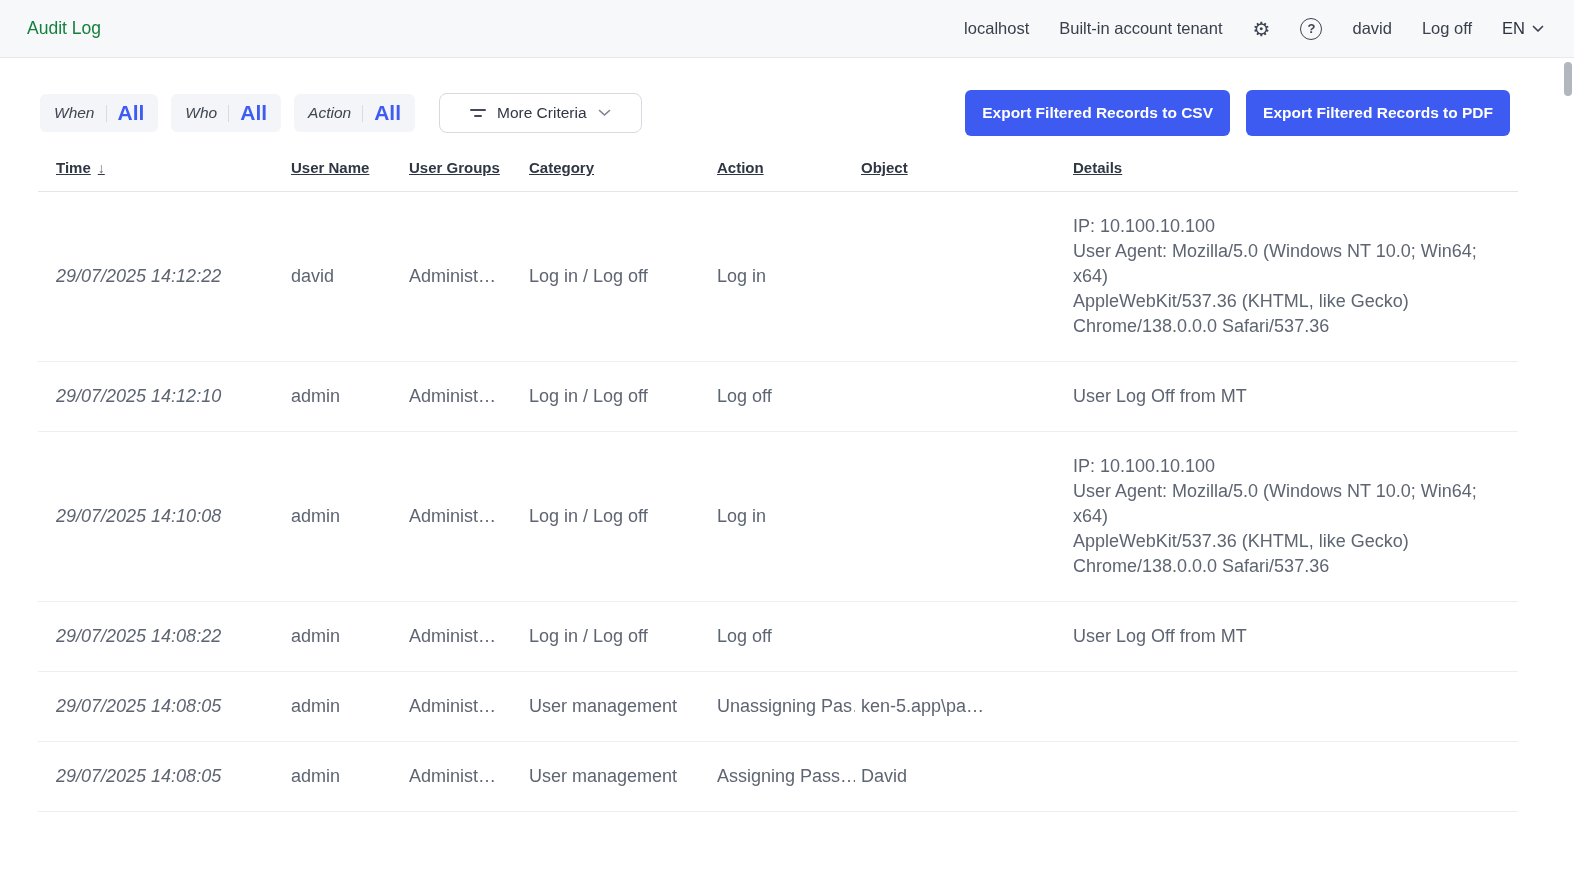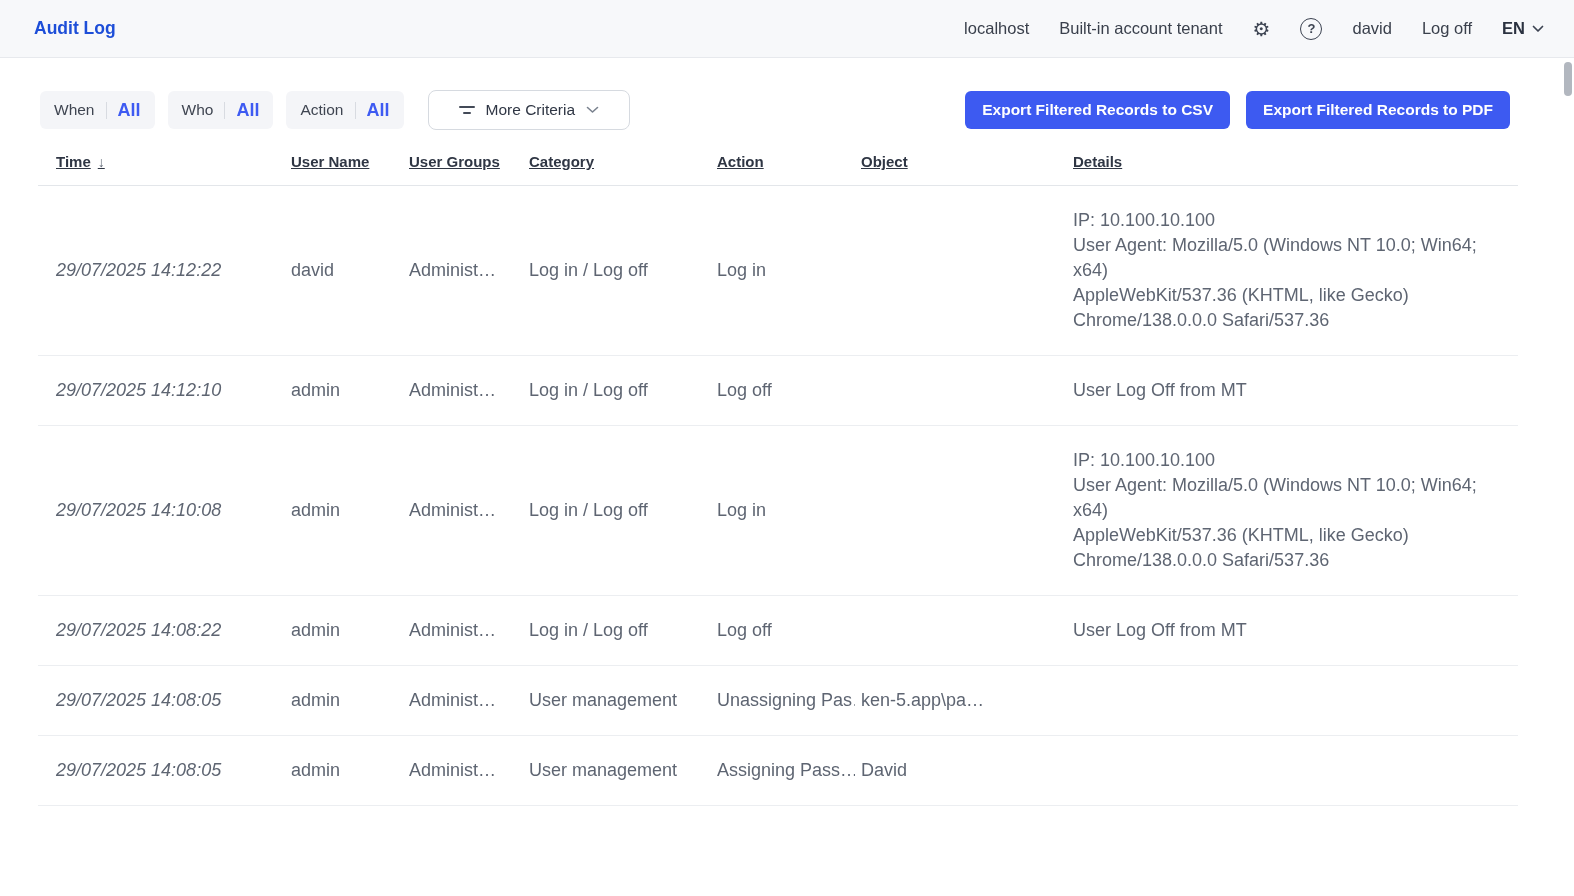--- a/index.html
+++ b/index.html
@@ -15,23 +15,22 @@
   .topbar {
     height: 58px;
     background: #f7f8fa;
     border-bottom: 1px solid #e7e9ed;
     display: flex;
     align-items: center;
     padding: 0 30px 0 27px;
   }
   .topbar-title {
     font-size: 17.5px;
-    font-weight: 700;
-    color: #1d4ed8;
-    margin-left: 7px;
+    font-weight: 400;
+    color: #15803d;
   }
   .topbar-right {
     margin-left: auto;
     display: flex;
     align-items: center;
     gap: 30px;
     font-size: 16.5px;
     color: #3a404c;
   }
   .topbar-item { cursor: pointer; }
@@ -50,21 +49,21 @@
     justify-content: center;
     font-size: 13px;
     font-weight: 600;
     color: #3c4351;
     cursor: pointer;
   }
   .lang {
     display: flex;
     align-items: center;
     gap: 7px;
-    font-weight: 700;
+    font-weight: 400;
     color: #2b3240;
     cursor: pointer;
   }
   .chev { display: inline-block; }
 
   
   .filterbar {
     display: flex;
     align-items: center;
     margin: 32px 64px 0 40px;
@@ -77,29 +76,30 @@
     background: #f4f5f8;
     border-radius: 6px;
     padding: 0 14px;
     margin-right: 13px;
     cursor: pointer;
   }
   .chip-label {
     font-size: 15.5px;
     font-weight: 500;
     color: #3f4551;
+    font-style: italic;
   }
   .chip-divider {
     width: 1px;
     height: 17px;
     background: #d8dbe1;
     margin: 0 11px;
   }
   .chip-value {
-    font-size: 18px;
+    font-size: 21px;
     font-weight: 700;
     color: #3e5bf2;
   }
   .more-criteria {
     display: flex;
     align-items: center;
     gap: 11px;
     height: 40px;
     padding: 0 30px;
     background: #ffffff;
@@ -110,21 +110,21 @@
     font-size: 15.5px;
     font-weight: 500;
     color: #2f3644;
   }
   .filter-icon { display: inline-flex; flex-direction: column; gap: 4px; align-items: center; }
   .filter-icon .b1 { width: 16px; height: 2px; background: #434a57; border-radius: 1px; }
   .filter-icon .b2 { width: 8px;  height: 2px; background: #434a57; border-radius: 1px; }
 
   .export-group { margin-left: auto; display: flex; align-items: center; gap: 16px; }
   .btn-primary {
-    height: 38px;
+    height: 46px;
     background: #3d5af1;
     color: #ffffff;
     border: none;
     border-radius: 6px;
     padding: 0 17px;
     font-family: inherit;
     font-size: 15.5px;
     font-weight: 700;
     cursor: pointer;
   }

